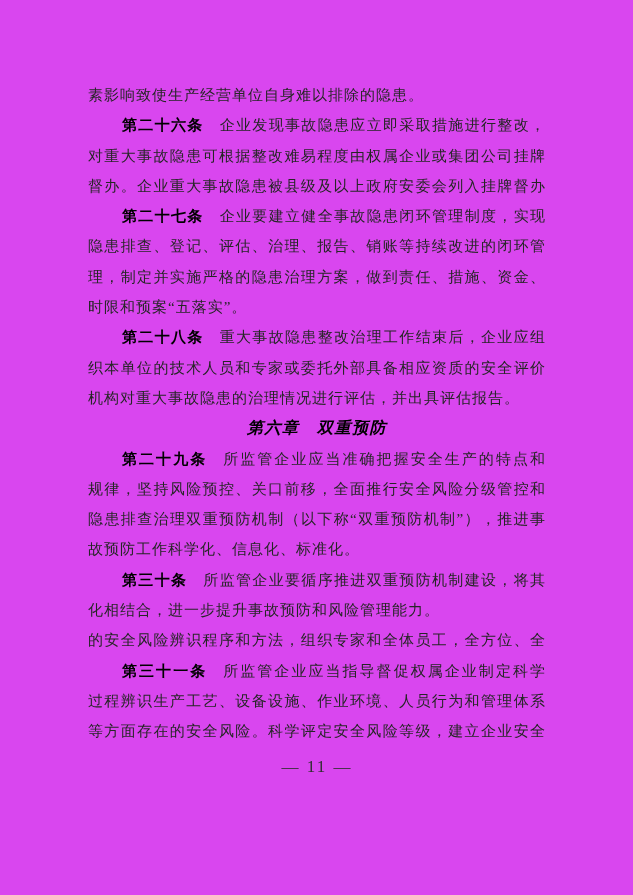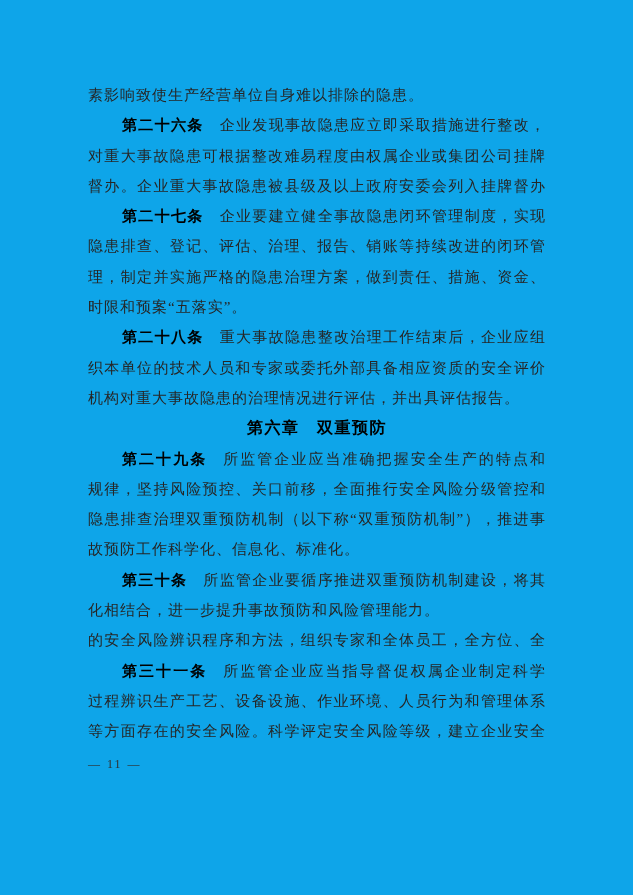--- a/index.html
+++ b/index.html
@@ -10,21 +10,21 @@
   }
   body {
     position: relative;
     font-family: "Liberation Serif", "DejaVu Serif", serif;
     color: #262626;
   }
   .page {
     position: absolute;
     left: 0; top: 0;
     width: 633px; height: 895px;
-    background: #0ea5e9;
+    background: #d946ef;
   }
   .content {
     position: absolute;
     left: 88px;
     top: 80px;
     width: 458px;
   }
   .line {
     font-size: 15px;
     line-height: 30.3px;
@@ -43,27 +43,28 @@
     color: #000000;
     margin-right: 16px;
   }
   .chapter {
     font-size: 16px;
     font-weight: bold;
     color: #000000;
     text-align-last: center;
     line-height: 30.3px;
     letter-spacing: 1.5px;
+    font-style: italic;
   }
   .pagenum {
     margin-top: 10px;
-    font-size: 12px;
+    font-size: 17px;
     letter-spacing: 2px;
     color: #303030;
-    text-align: left;
+    text-align: center;
   }
 </style>
 </head>
 <body>
 
 <div class="page">
   <div class="content">
 
     <div class="line"><span>素影响致使生产经营单位自身难以排除的隐患。</span></div>
 

